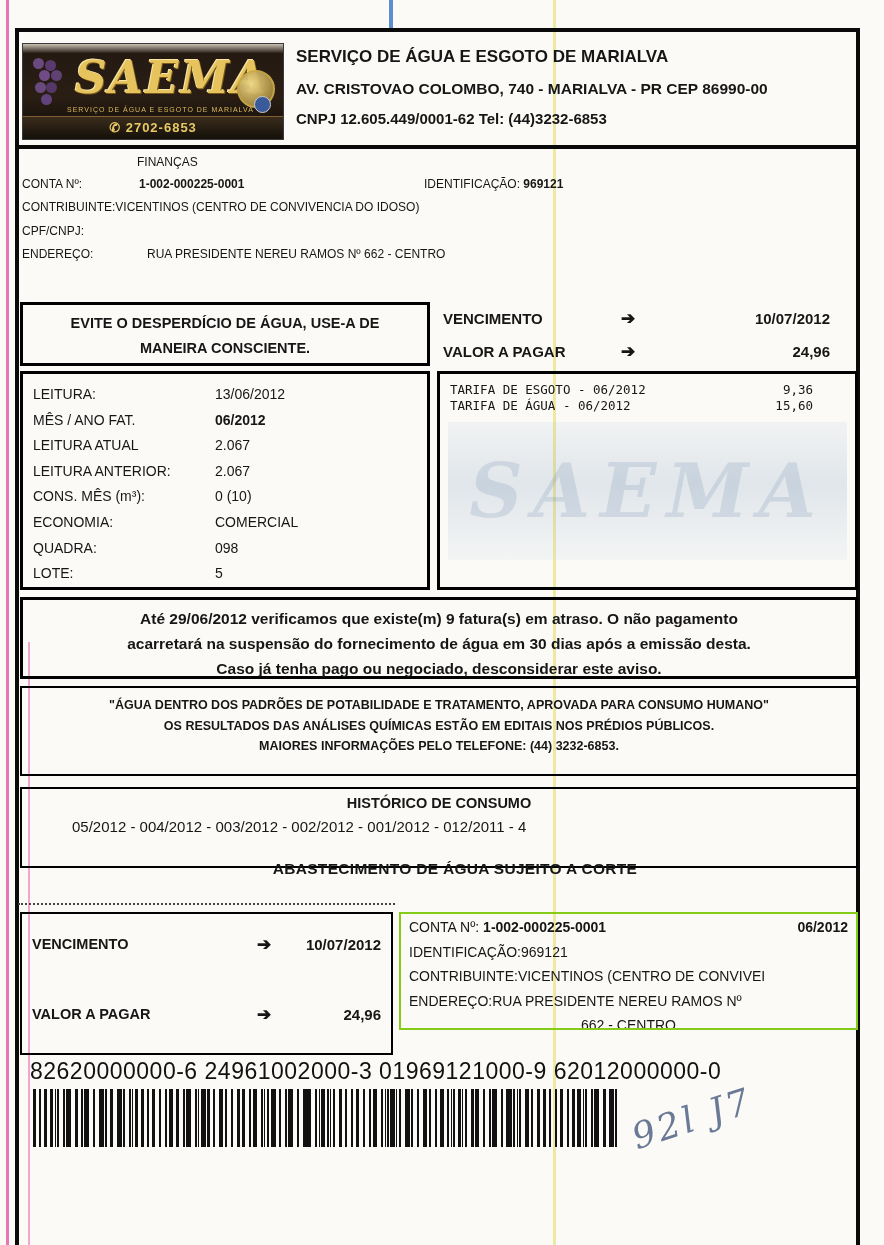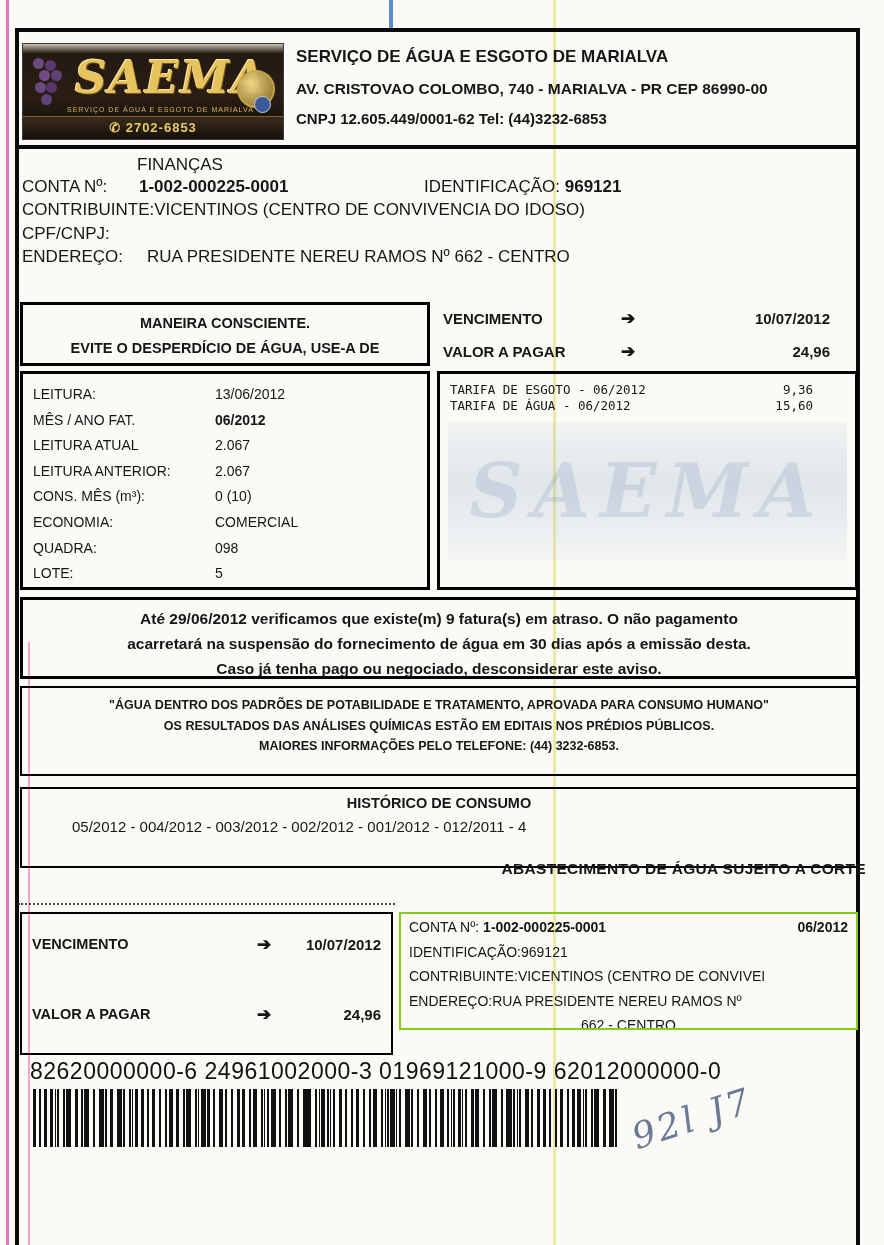--- a/index.html
+++ b/index.html
@@ -37,21 +37,21 @@
   .logo-emblem2{position:absolute;right:12px;bottom:26px;width:15px;height:15px;border-radius:50%;
     background:#3a5a9a;border:1px solid #cccccc;}
 
   
   .company-name{left:296px;top:47px;font-size:17px;font-weight:bold;white-space:nowrap;}
   .company-address{left:296px;top:80px;font-size:15.5px;font-weight:bold;white-space:nowrap;}
   .company-cnpj{left:296px;top:110px;font-size:15px;font-weight:bold;white-space:nowrap;}
 
   
   .financas{left:137px;top:155px;font-size:13.5px;}
-  .acct{font-size:17px;white-space:nowrap;}
+  .acct{font-size:12px;white-space:nowrap;}
   .lbl-conta{left:22px;top:177px;}
   .val-conta{left:139px;top:177px;font-weight:bold;}
   .ident{left:424px;top:177px;}
   .ident b{font-weight:bold;}
   .row-contrib{left:22px;top:200px;}
   .row-cpf{left:22px;top:224px;}
   .lbl-end{left:22px;top:247px;}
   .val-end{left:147px;top:247px;}
 
   
@@ -94,21 +94,21 @@
   
   .quality-box{left:20px;top:686px;width:838px;height:90px;border:2px solid #000;box-sizing:border-box;
     text-align:center;font-weight:bold;font-size:12.5px;line-height:20.5px;padding-top:7px;}
 
   
   .history-box{left:20px;top:787px;width:838px;height:81px;border:2px solid #000;box-sizing:border-box;}
   .history-title{text-align:center;font-weight:bold;font-size:14.5px;margin-top:6px;}
   .history-row{display:flex;padding:0 18px;margin-top:7px;font-size:15px;margin-left:32px;}
 
   
-  .cut-notice{left:28px;top:860px;width:838px;text-align:right;font-weight:bold;font-size:15.5px;letter-spacing:.3px;}
+  .cut-notice{left:36px;top:860px;width:838px;text-align:center;font-weight:bold;font-size:15.5px;letter-spacing:.3px;}
 
   .tear{left:18px;top:903px;width:377px;border-top:2px dotted #444;height:0;}
 
   
   .stub-left{left:20px;top:912px;width:373px;height:143px;border:2px solid #000;box-sizing:border-box;}
   .sl-lbl{position:absolute;left:10px;font-size:14.5px;font-weight:bold;}
   .sl-arrow{position:absolute;left:235px;font-size:17px;font-weight:bold;}
   .sl-val{position:absolute;right:10px;font-size:15px;font-weight:bold;}
   .sl-r1{top:22px;} .sl-r1a{top:20px;}
   .sl-r2{top:92px;} .sl-r2a{top:90px;}
@@ -164,22 +164,22 @@
   <div class="abs financas acct">FINANÇAS</div>
   <span class="abs acct lbl-conta">CONTA Nº:</span>
   <span class="abs acct val-conta">1-002-000225-0001</span>
   <span class="abs acct ident"><span>IDENTIFICAÇÃO: </span><b>969121</b></span>
   <span class="abs acct row-contrib"><span>CONTRIBUINTE:</span><span>VICENTINOS (CENTRO DE CONVIVENCIA DO IDOSO)</span></span>
   <span class="abs acct row-cpf">CPF/CNPJ:</span>
   <span class="abs acct lbl-end">ENDEREÇO:</span>
   <span class="abs acct val-end">RUA PRESIDENTE NEREU RAMOS Nº 662 - CENTRO</span>
 
   <div class="abs notice-box">
+    <div>EVITE O DESPERDÍCIO DE ÁGUA, USE-A DE</div>
     <div>MANEIRA CONSCIENTE.</div>
-    <div>EVITE O DESPERDÍCIO DE ÁGUA, USE-A DE</div>
   </div>
 
   <span class="abs due-lbl p-venc-l">VENCIMENTO</span>
   <span class="abs arrow p-venc-a">➔</span>
   <span class="abs due-val p-venc-v">10/07/2012</span>
   <span class="abs due-lbl p-valor-l">VALOR A PAGAR</span>
   <span class="abs arrow p-valor-a">➔</span>
   <span class="abs due-val p-valor-v">24,96</span>
 
   <div class="abs reading-box">

